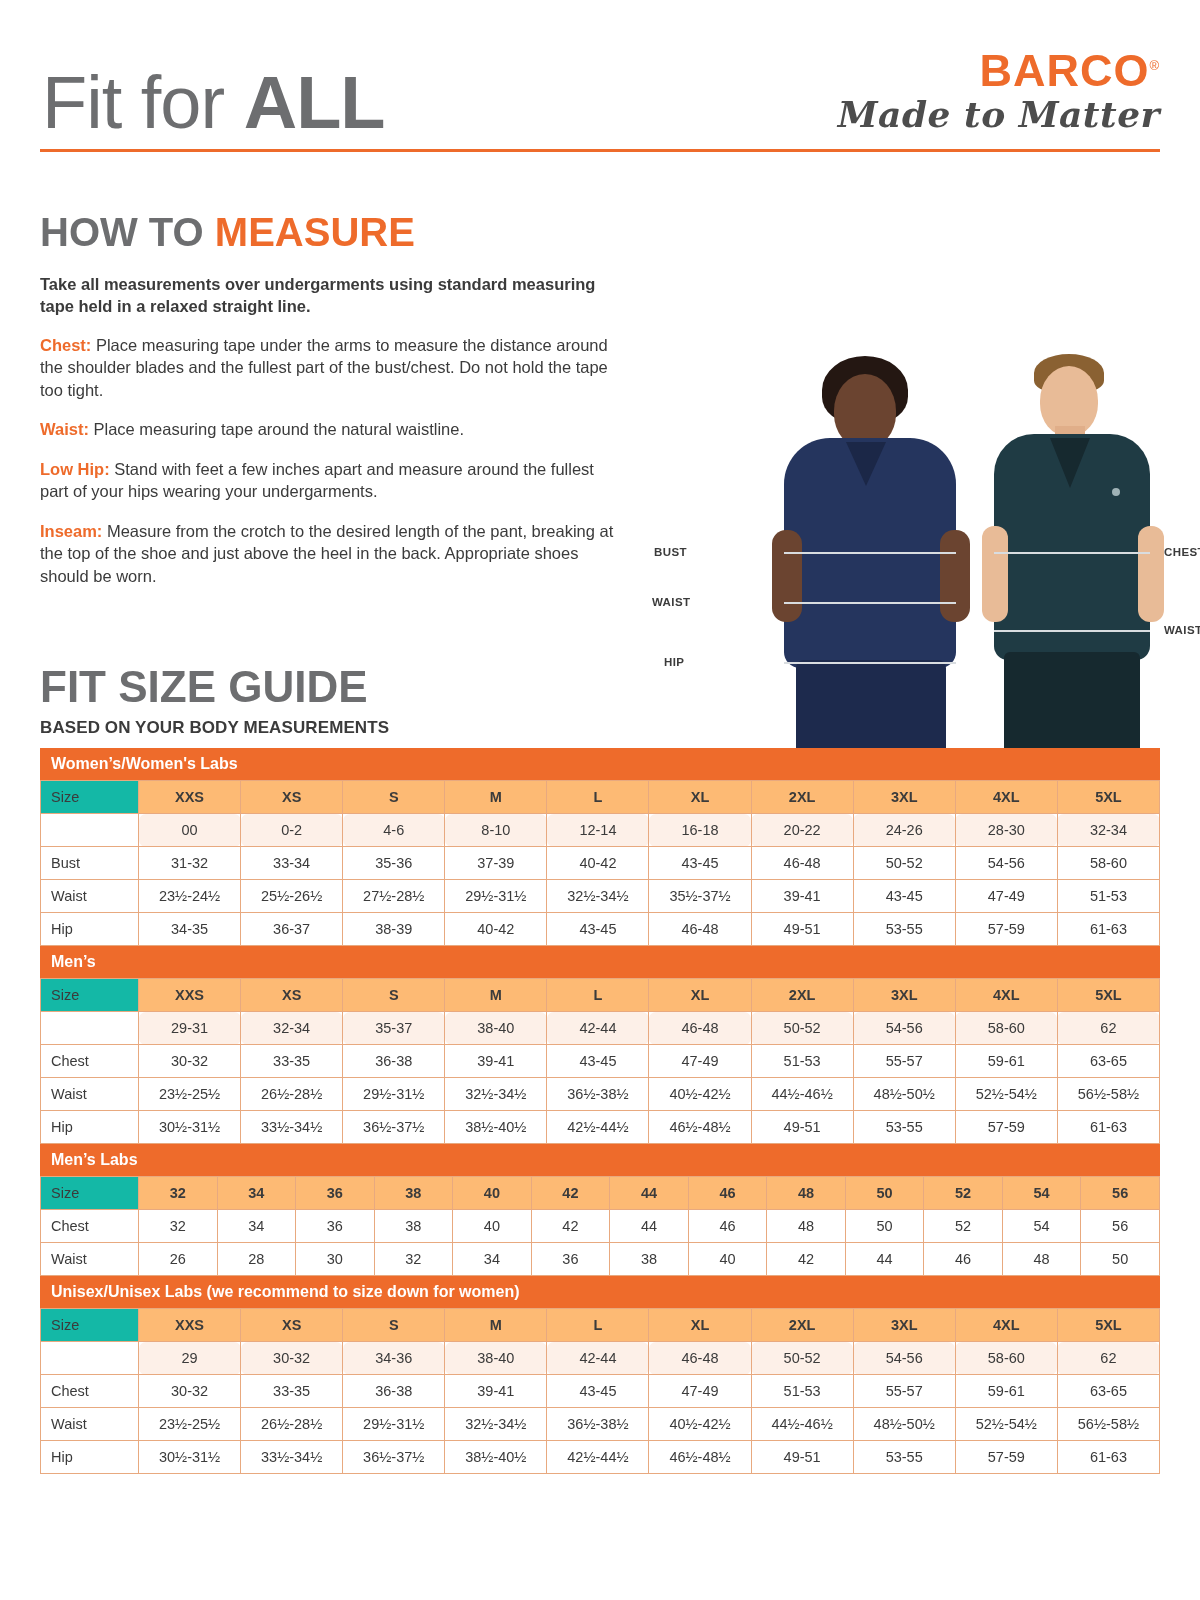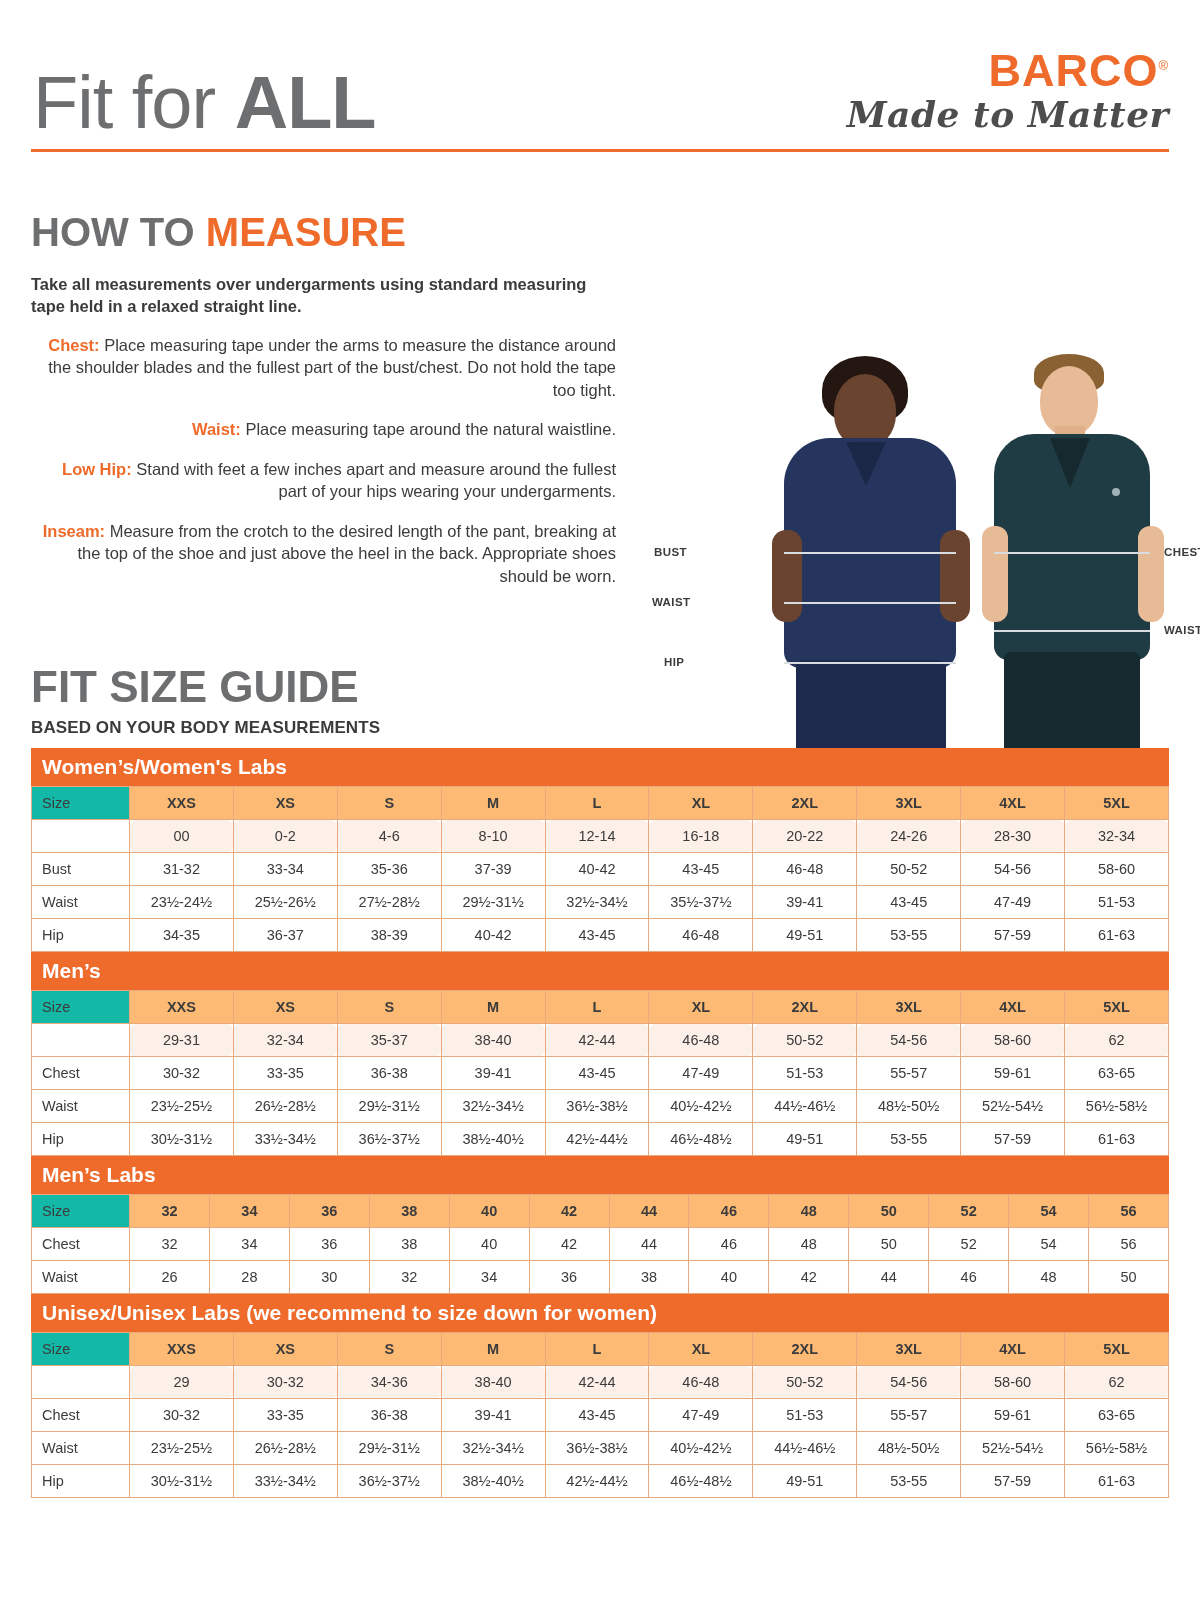--- a/index.html
+++ b/index.html
@@ -6,21 +6,21 @@
   html, body { margin: 0; padding: 0; }
   body {
     width: 1200px;
     height: 1600px;
     background: #ffffff;
     font-family: "Liberation Sans", sans-serif;
     color: #4d4d4d;
     position: relative;
     overflow: hidden;
   }
-  .page { position: relative; width: 1200px; height: 1188px; padding: 0 31px; }
+  .page { position: relative; width: 1200px; height: 1188px; padding: 0 40px; }
 
   
   .header {
     display: flex;
     align-items: flex-end;
     justify-content: space-between;
     padding-top: 48px;
     padding-left: 2px;
   }
   .fit-title {
@@ -81,21 +81,20 @@
     line-height: 1.35;
     max-width: 570px;
     margin-bottom: 16px;
   }
   .measure-p {
     font-size: 16.5px;
     color: #3b3b3b;
     line-height: 1.38;
     max-width: 585px;
     margin-bottom: 14px;
-    text-align: right;
   }
   .measure-p .lbl { color: #ee6b2b; font-weight: 700; }
 
   
   .models {
     position: absolute;
     right: 18px;
     top: 330px;
     width: 470px;
     height: 470px;
@@ -200,21 +199,21 @@
     font-size: 17px;
     font-weight: 700;
     color: #3b3b3b;
     margin: 6px 0 10px 0;
     letter-spacing: 0.1px;
   }
   .tables-wrap { position: relative; }
   .band {
     background: #ee6b2b;
     color: #ffffff;
-    font-size: 21px;
+    font-size: 16px;
     font-weight: 700;
     padding: 6px 10px 7px 10px;
     border: 1px solid #ee6b2b;
     border-bottom: none;
   }
   table {
     width: 100%;
     border-collapse: collapse;
     table-layout: fixed;
   }

